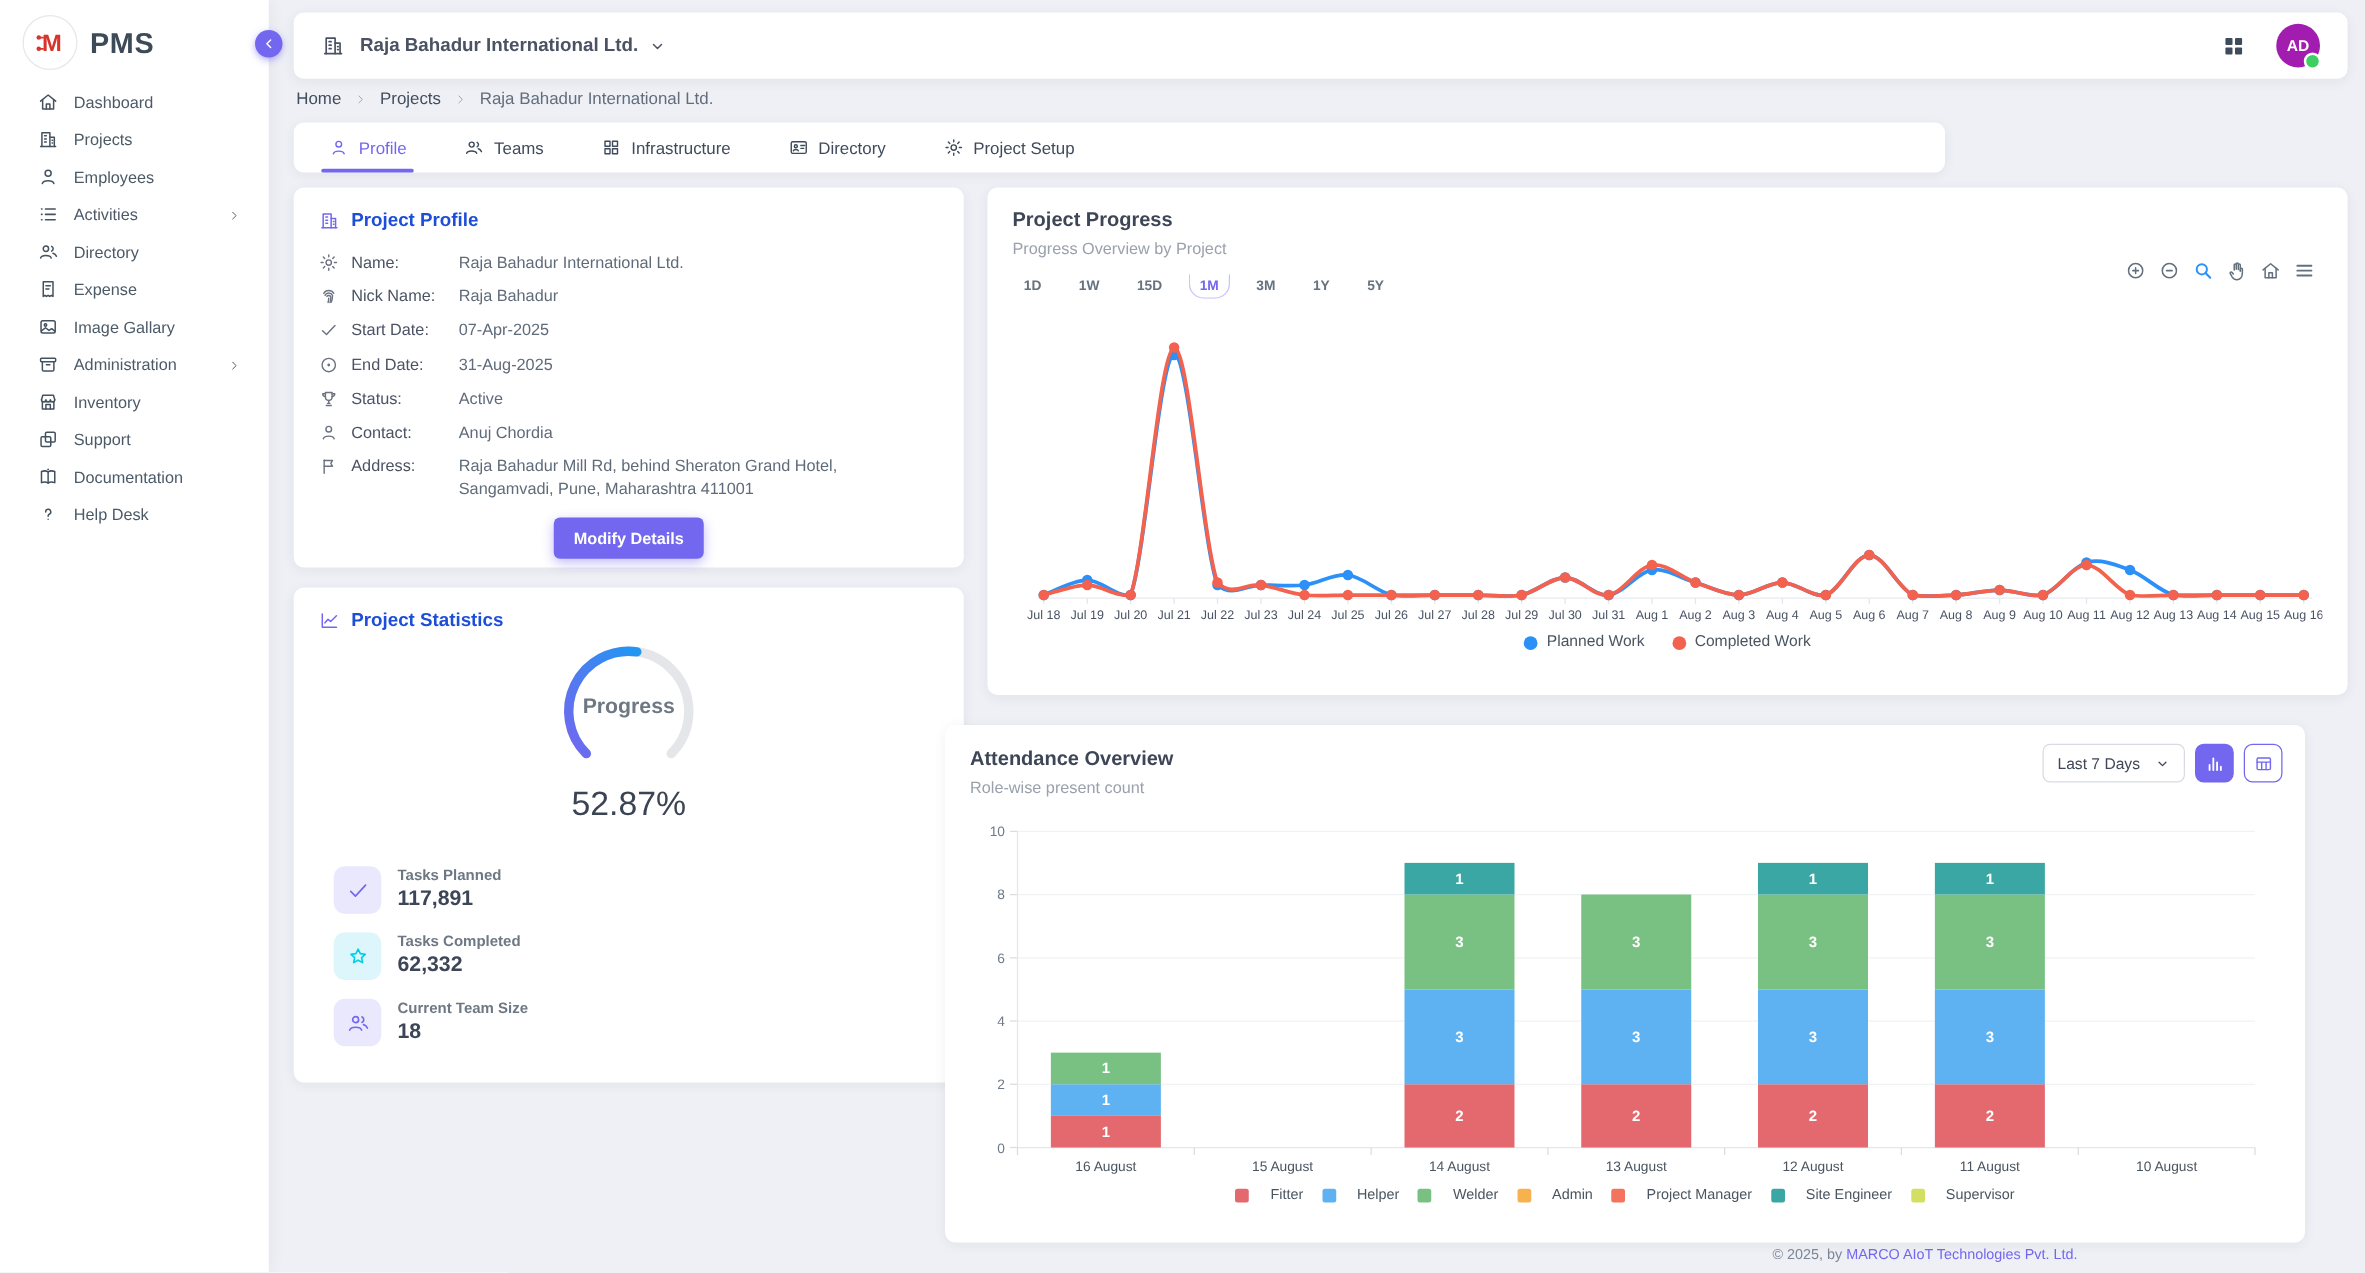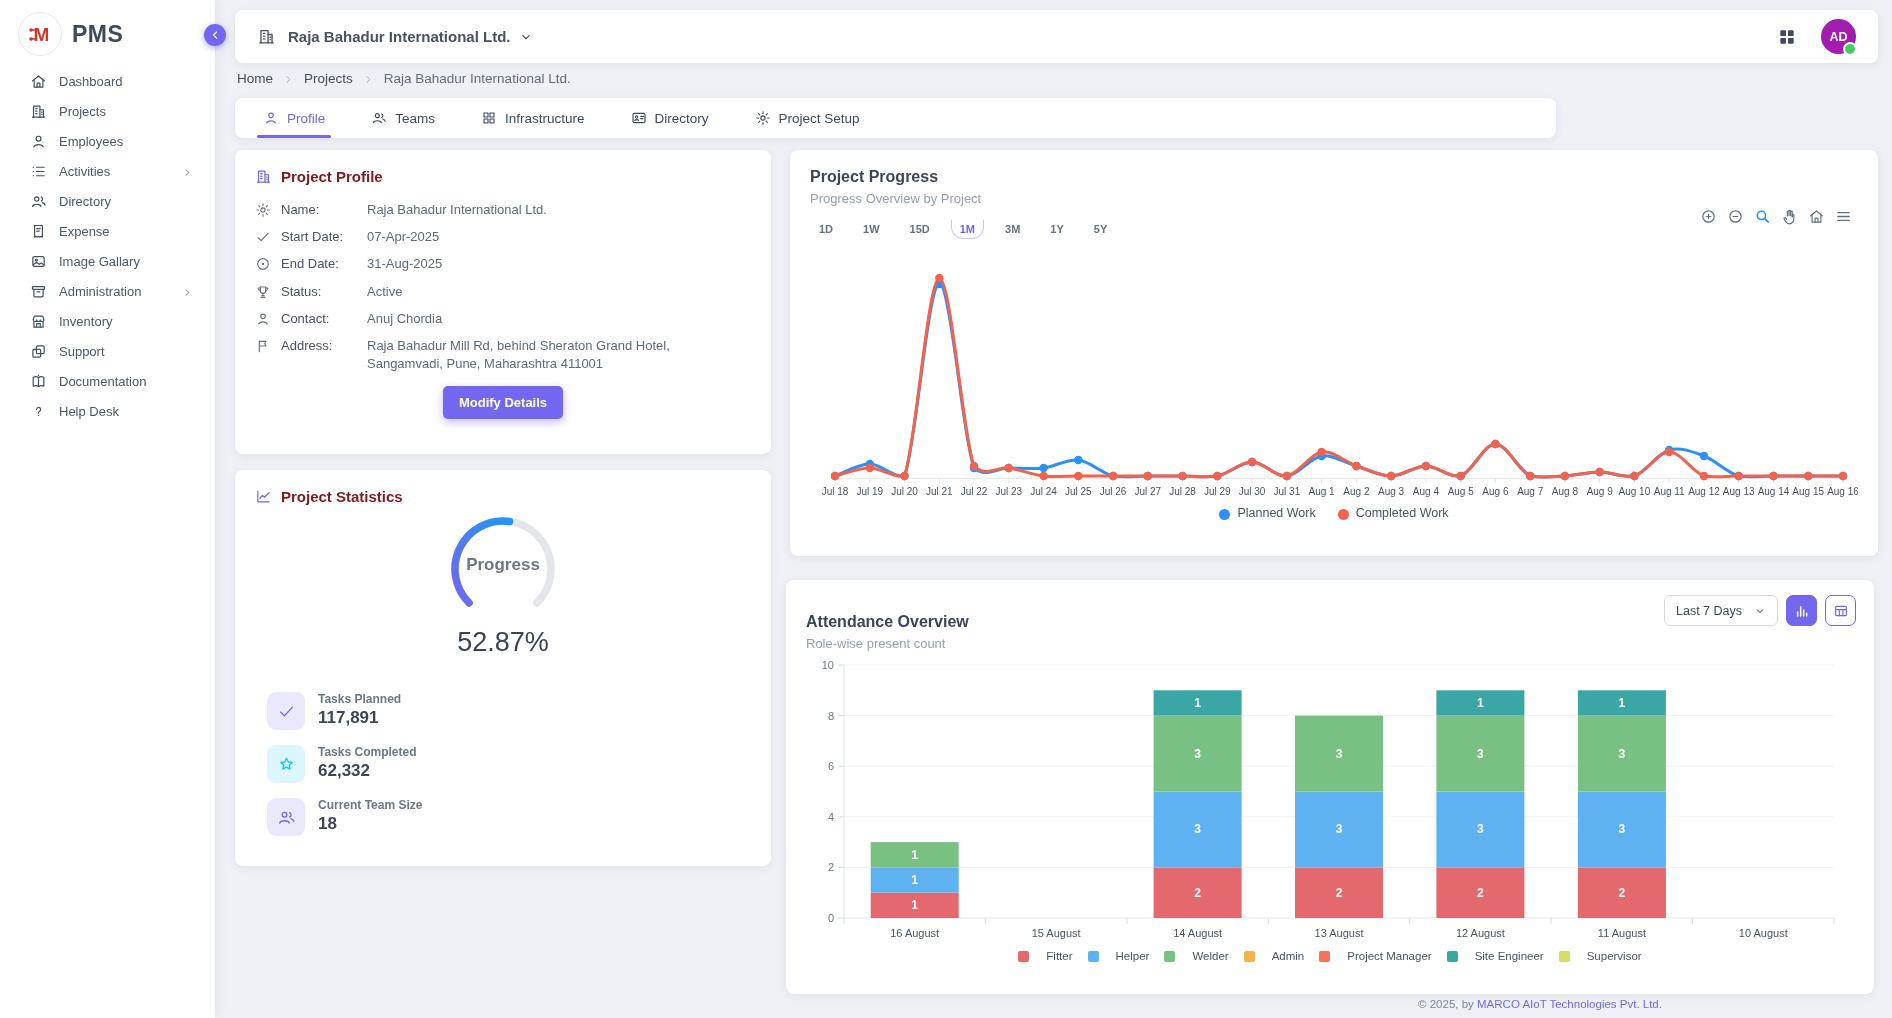--- a/index.html
+++ b/index.html
@@ -42,21 +42,21 @@
   .tabs{left:235px;top:98px;width:1321px;height:40px;display:flex;align-items:center;padding:0 0 0 28px;gap:46px}
   .tab{display:flex;align-items:center;gap:8px;font-size:13.5px;font-weight:500;color:#3f4b5c;height:100%;position:relative;cursor:pointer}
   .tab-ic{width:16px;height:16px}
   .tab.active{color:#7367f0}
   .tab.active::after{content:"";position:absolute;left:-6px;right:-6px;bottom:0;height:3px;border-radius:3px;background:#7367f0}
 
   
   .profile-card{left:235px;top:150px;width:536px;height:304px;padding:18px 20px}
   .card-title-row{display:flex;align-items:center;gap:9px}
   .title-ic{width:17px;height:17px;color:#7367f0}
-  .card-title{font-size:15px;font-weight:700;color:#7f1d1d}
+  .card-title{font-size:15px;font-weight:700;color:#1d4ed8}
   .fields{margin-top:16px}
   .field{display:flex;align-items:flex-start;gap:10px;margin-bottom:9px;font-size:13px}
   .f-ic{width:16px;height:16px;color:#6b7280;margin-top:1px}
   .field-label{width:76px;color:#4a5263;flex:none;padding-top:1px}
   .field-value{color:#5f6b7a;max-width:340px;line-height:1.4}
   .modify-btn{display:block;margin:13px auto 0;background:#7367f0;color:#fff;font-size:13px;font-weight:700;border:none;border-radius:5px;padding:9px 16px;cursor:pointer;box-shadow:0 3px 9px rgba(115,103,240,.45);font-family:inherit}
 
   
   .stats-card{left:235px;top:470px;width:536px;height:396px;padding:18px 20px}
   .gauge-wrap{width:190px;margin:6px auto 0;position:relative}
@@ -78,21 +78,21 @@
   .range.active{color:#7367f0;border-color:#c9c5fa;border-top-color:transparent}
   .chart-toolbar{position:absolute;top:58px;right:26px;display:flex;gap:10px;align-items:center}
   .tool-ic{width:17px;height:17px;color:#62707e;cursor:pointer}
   .tool-ic.active{color:#2b90f7}
   #lineChart{position:absolute;left:20px;top:112px}
   .line-legend{position:absolute;left:0;right:0;top:356px;display:flex;justify-content:center;gap:22px;align-items:center}
   .legend-item{display:flex;align-items:flex-end;gap:7px;font-size:12.5px;color:#4a5560;cursor:pointer}
   .legend-dot{width:11px;height:11px;border-radius:50%}
 
   
-  .attendance-card{left:786px;top:580px;width:1088px;height:414px;padding:33px 20px}
+  .attendance-card{left:756px;top:580px;width:1088px;height:414px;padding:19px 20px}
   .att-controls{position:absolute;top:15px;right:18px;display:flex;gap:8px;align-items:flex-end}
   .select{height:31px;border:1px solid #d8dbe1;border-radius:6px;display:flex;align-items:center;gap:12px;padding:0 11px;font-size:12.5px;color:#3f4756;background:#fff;cursor:pointer;box-sizing:border-box}
   .sel-chev{width:12px;height:12px;color:#3f4756}
   .icon-btn{width:31px;height:31px;border-radius:7px;display:flex;align-items:center;justify-content:center;cursor:pointer;border:1px solid #7367f0;background:#fff;box-sizing:border-box;padding:0}
   .icon-btn.filled{background:#7367f0;border-color:#7367f0;color:#fff}
   .icon-btn.outline{color:#7367f0}
   .btn-ic{width:16px;height:16px}
   #barChart{position:absolute;left:0;top:62px}
   .bar-legend{position:absolute;left:0;right:0;top:370px;display:flex;justify-content:center;gap:15px}
   .bar-legend .legend-item{font-size:11.5px;gap:17px}
@@ -327,20 +327,30 @@
       <span class="card-title">Project Profile</span>
     </div>
     <div class="fields" id="fields">
         <div class="field">
           <span class="f-ic"><svg viewBox="0 0 24 24" fill="none" stroke="currentColor" stroke-width="1.7" stroke-linecap="round" stroke-linejoin="round">
               <circle cx="12" cy="12" r="3.2"></circle>
               <path d="M12 2.8v2.4M12 18.8v2.4M21.2 12h-2.4M5.2 12H2.8M18.5 5.5l-1.7 1.7M7.2 16.8l-1.7 1.7M18.5 18.5l-1.7-1.7M7.2 7.2 5.5 5.5"></path>
             </svg></span>
           <span class="field-label">Name:</span>
           <span class="field-value">Raja Bahadur International Ltd.</span>
+        </div>
+        <div class="field">
+          <span class="f-ic"><svg viewBox="0 0 24 24" fill="none" stroke="currentColor" stroke-width="1.7" stroke-linecap="round" stroke-linejoin="round">
+              <path d="M6 8.5a7 7 0 0 1 12 0"></path>
+              <path d="M7.5 11a5 5 0 0 1 9 0c0 3-.4 6-1.4 8"></path>
+              <path d="M9.8 12.2a2.6 2.6 0 0 1 4.7 1c0 2.5-.3 4.3-1 6.3"></path>
+              <path d="M12 14.2c0 2-.2 3.6-.8 5.3"></path>
+            </svg></span>
+          <span class="field-label">Nick Name:</span>
+          <span class="field-value">Raja Bahadur</span>
         </div>
         <div class="field">
           <span class="f-ic"><svg viewBox="0 0 24 24" fill="none" stroke="currentColor" stroke-width="1.7" stroke-linecap="round" stroke-linejoin="round">
               <path d="M4.5 12.8l4.8 4.7L19.5 6.5"></path>
             </svg></span>
           <span class="field-label">Start Date:</span>
           <span class="field-value">07-Apr-2025</span>
         </div>
         <div class="field">
           <span class="f-ic"><svg viewBox="0 0 24 24" fill="none" stroke="currentColor" stroke-width="1.7" stroke-linecap="round" stroke-linejoin="round">

